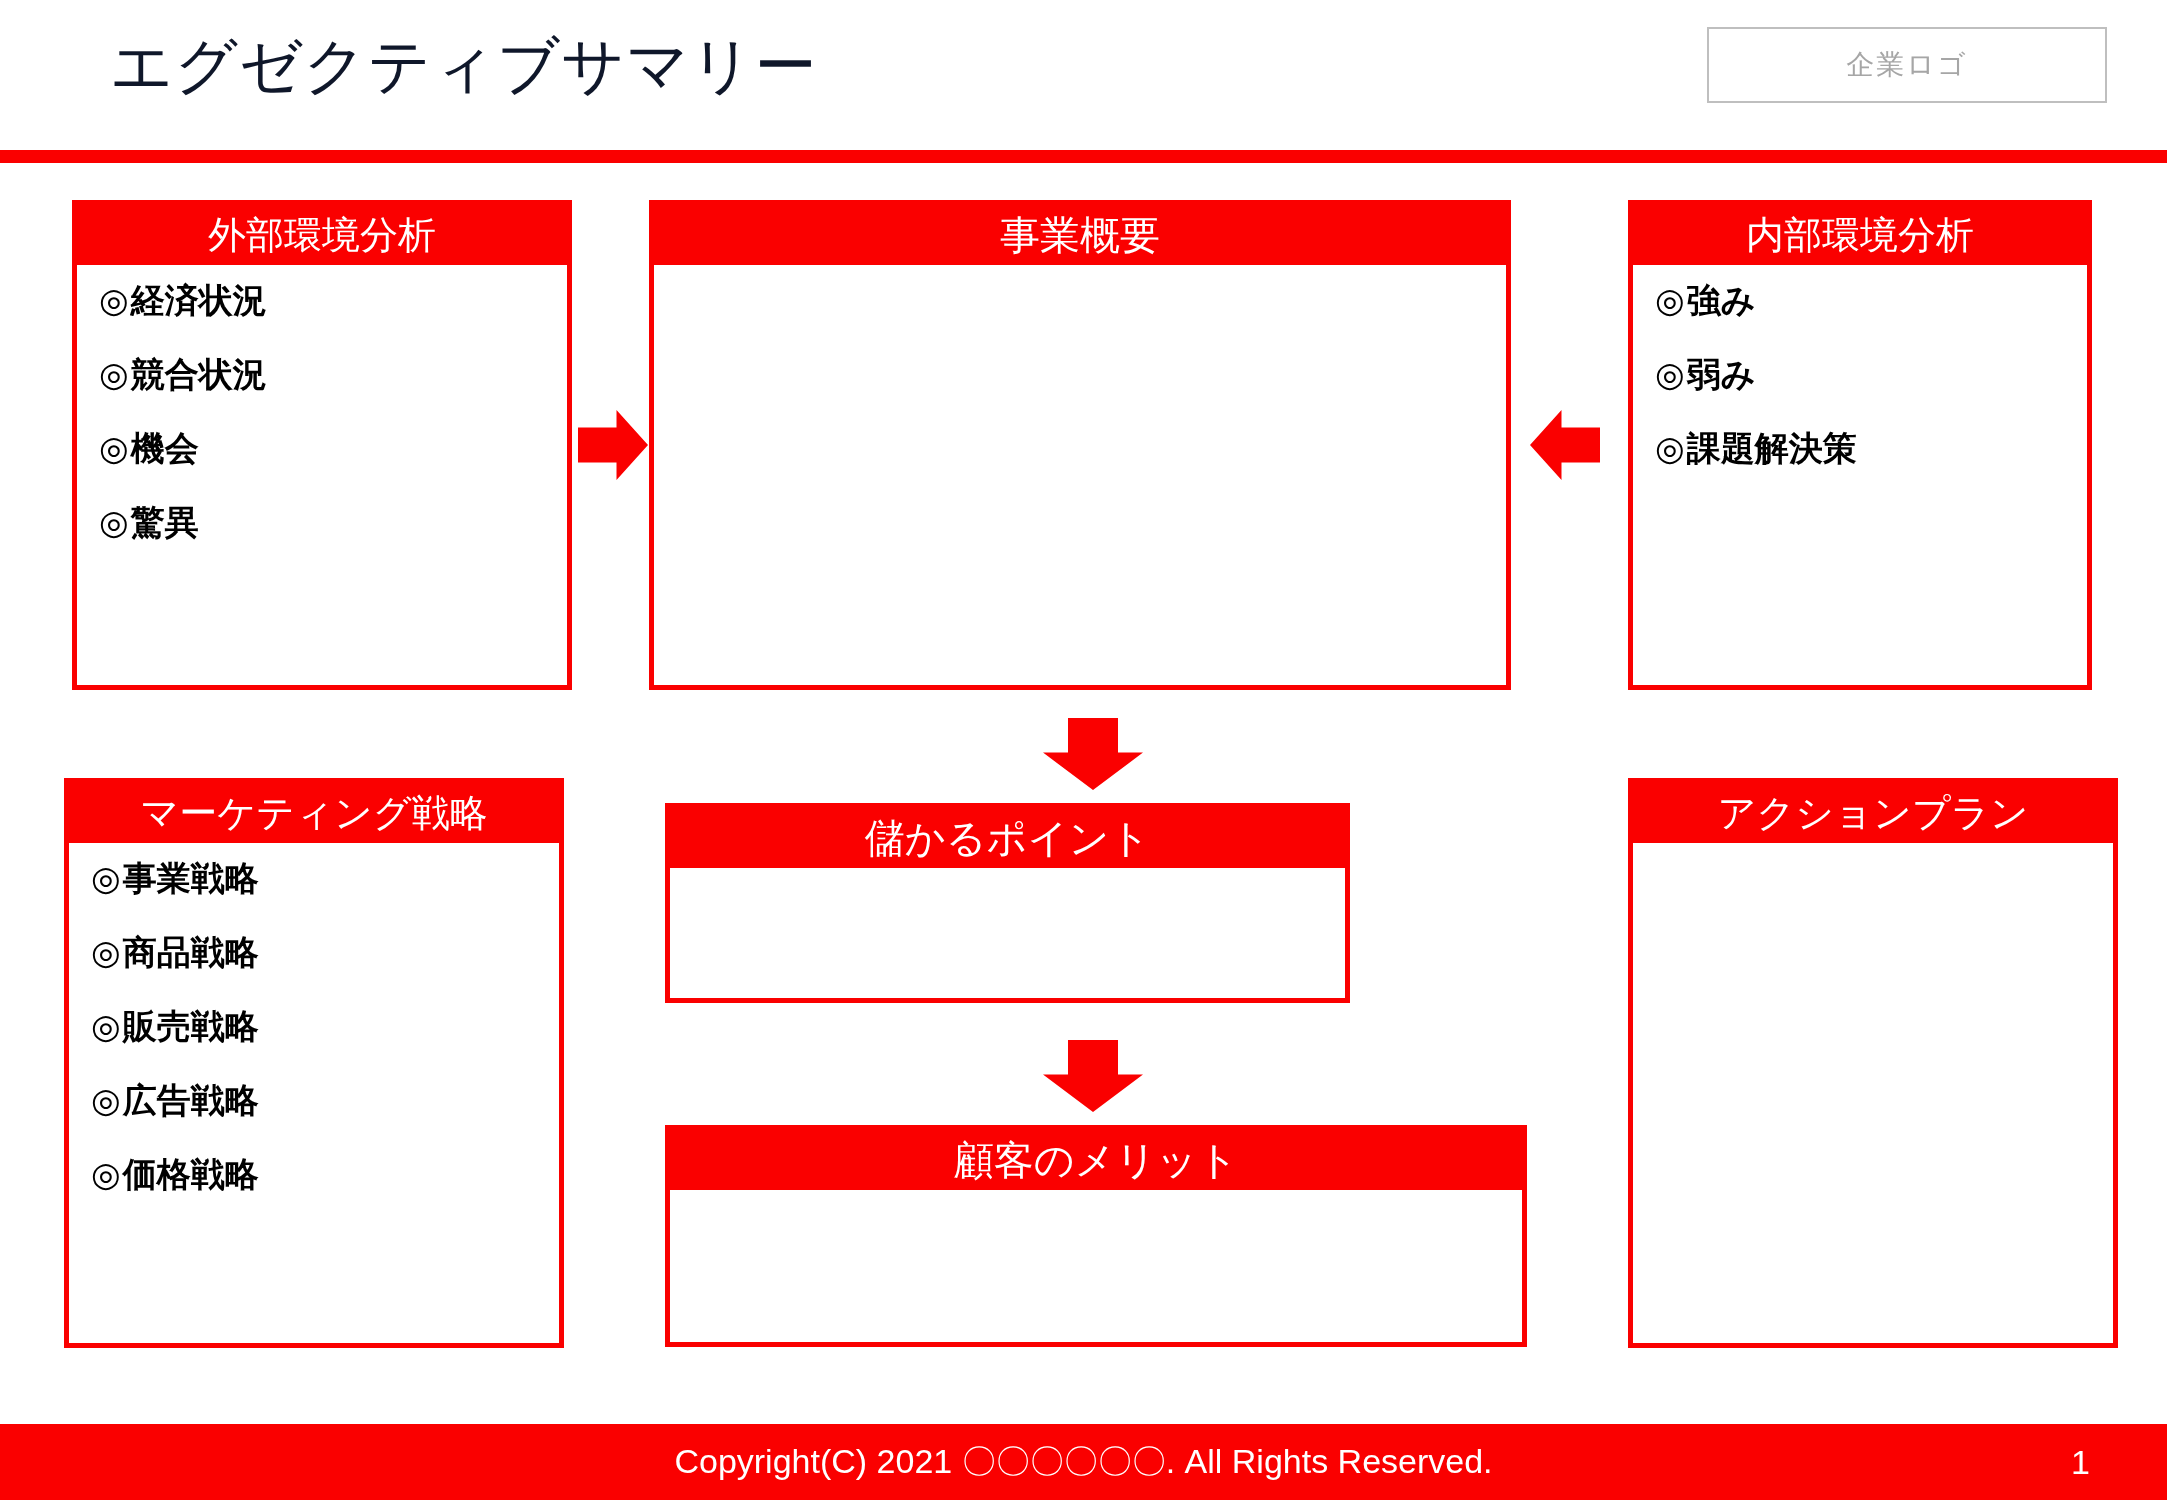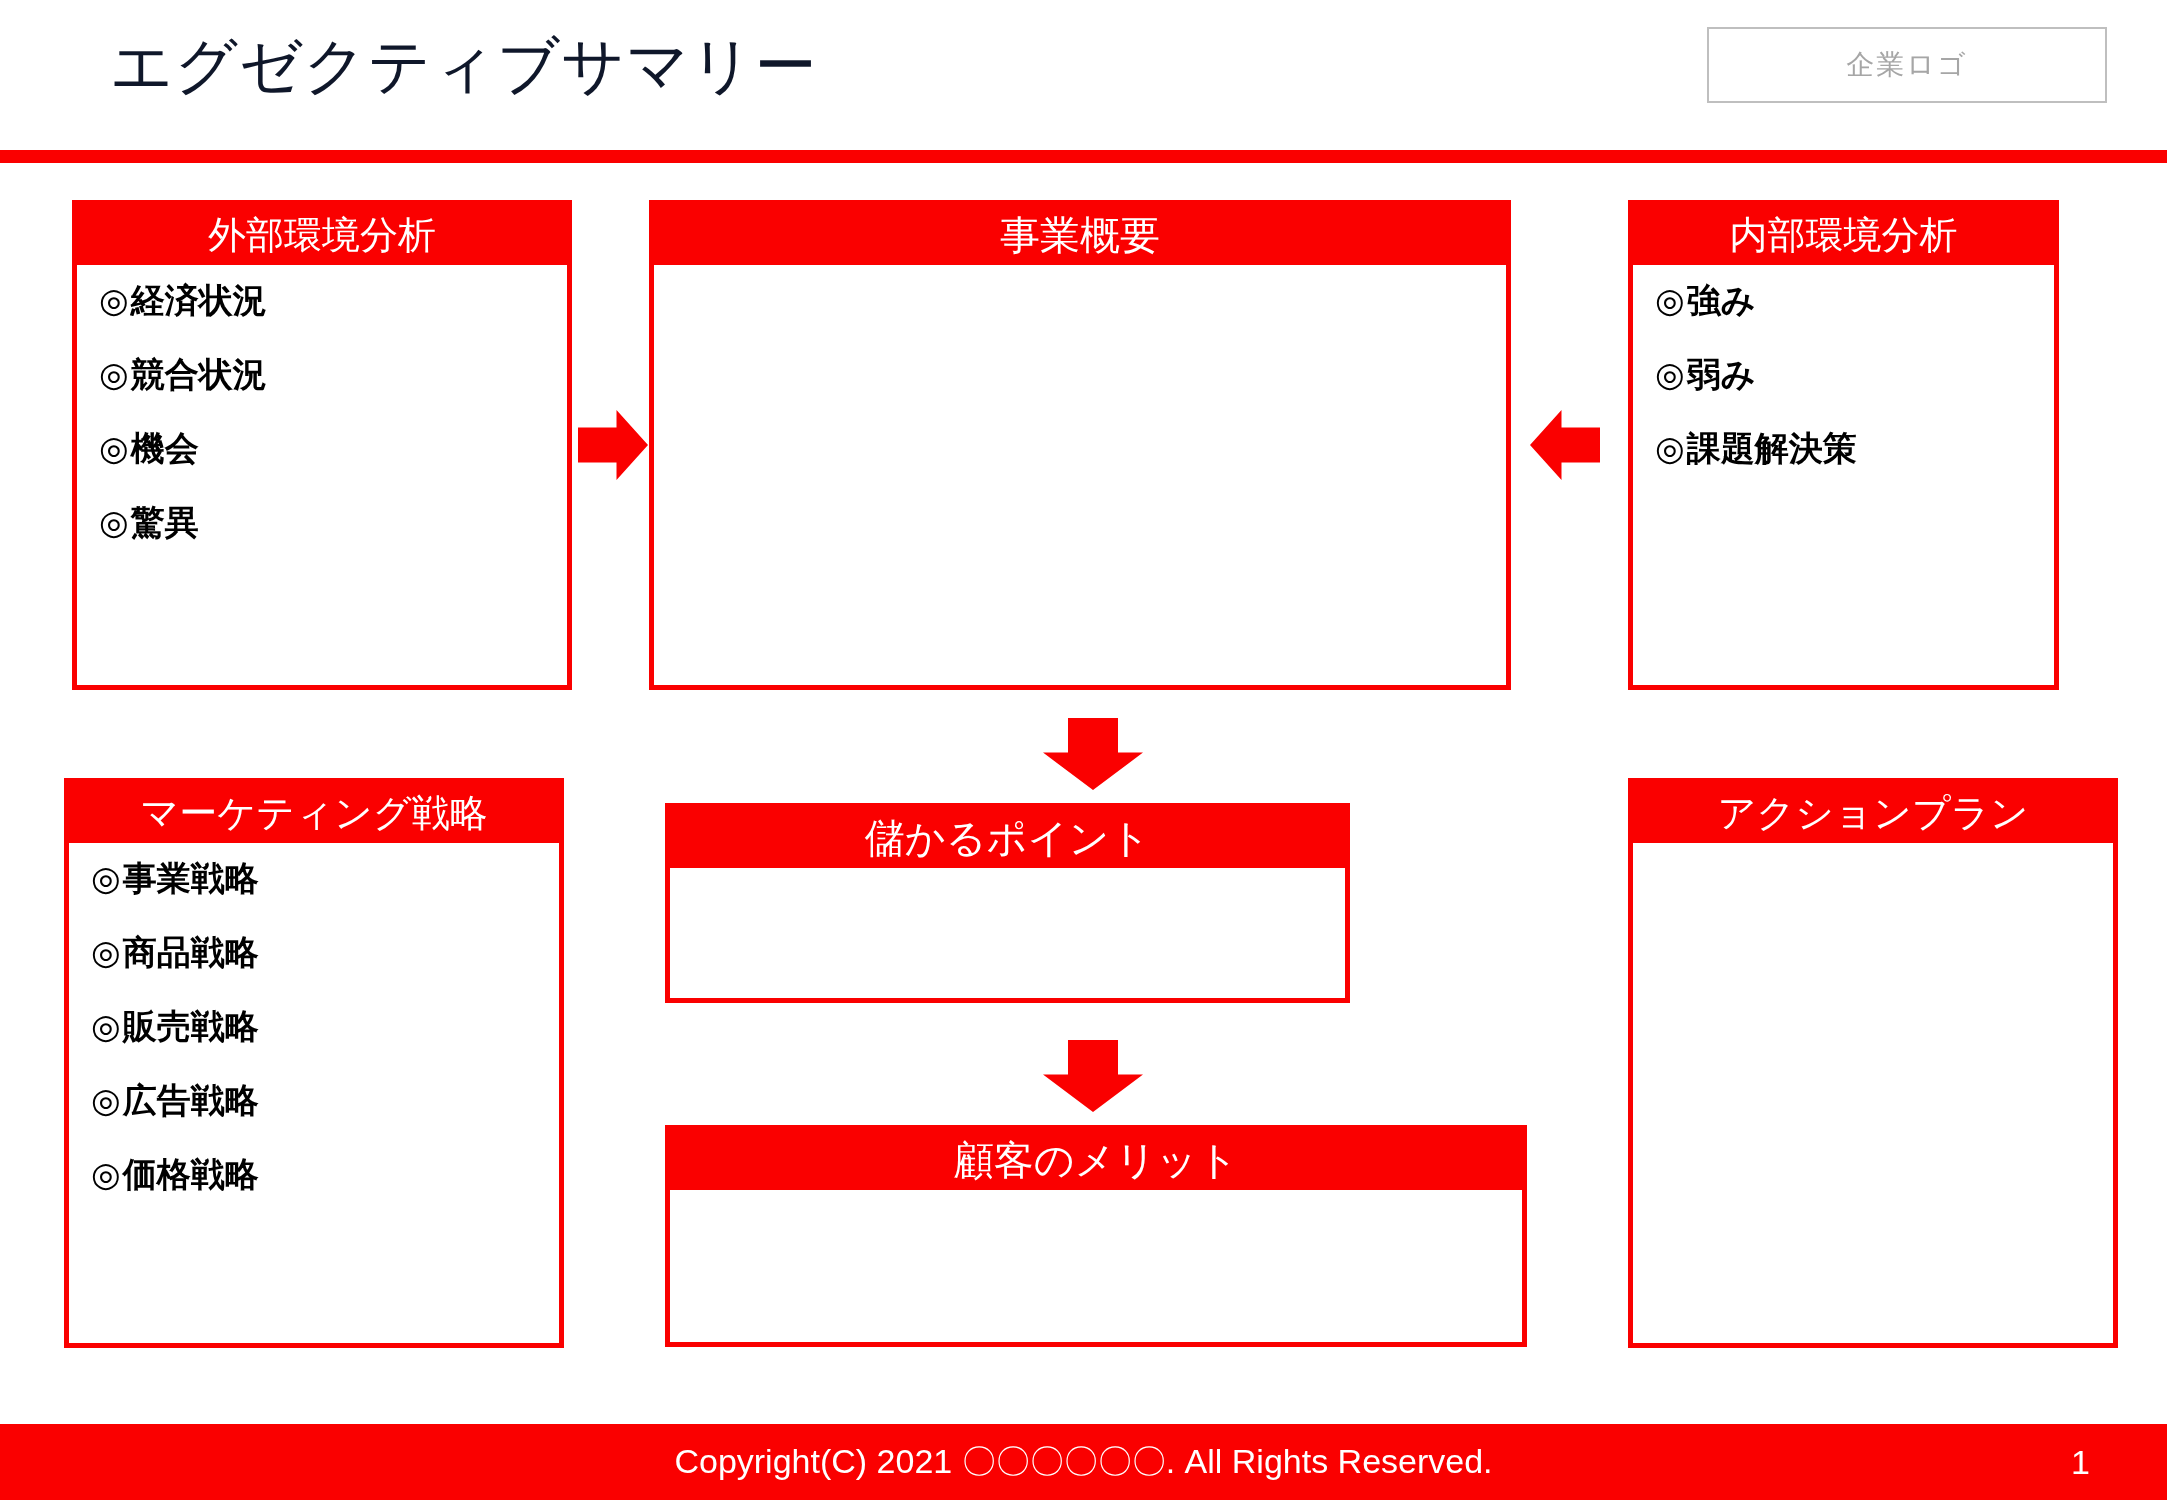--- a/index.html
+++ b/index.html
@@ -84,21 +84,21 @@
     white-space: nowrap;
   }
   .bullet-mark {
     font-size: 34px;
     margin-right: 2px;
   }
 
   
   #panel-external     { left: 64px;   top: 200px;  width: 500px;  height: 490px; margin-left: 8px; }
   #panel-overview     { left: 649px;  top: 200px;  width: 862px;  height: 490px; }
-  #panel-internal     { left: 1628px; top: 200px;  width: 431px;  height: 490px; }
+  #panel-internal     { left: 1628px; top: 200px;  width: 464px;  height: 490px; }
   #panel-marketing    { left: 64px;   top: 778px;  width: 500px;  height: 570px; }
   #panel-profit       { left: 665px;  top: 803px;  width: 685px;  height: 200px; }
   #panel-benefit      { left: 665px;  top: 1125px; width: 862px;  height: 222px; }
   #panel-actionplan   { left: 1628px; top: 778px;  width: 490px;  height: 570px; }
 
   #panel-overview .panel-header,
   #panel-profit .panel-header,
   #panel-benefit .panel-header { font-size: 40px; }
 
   

